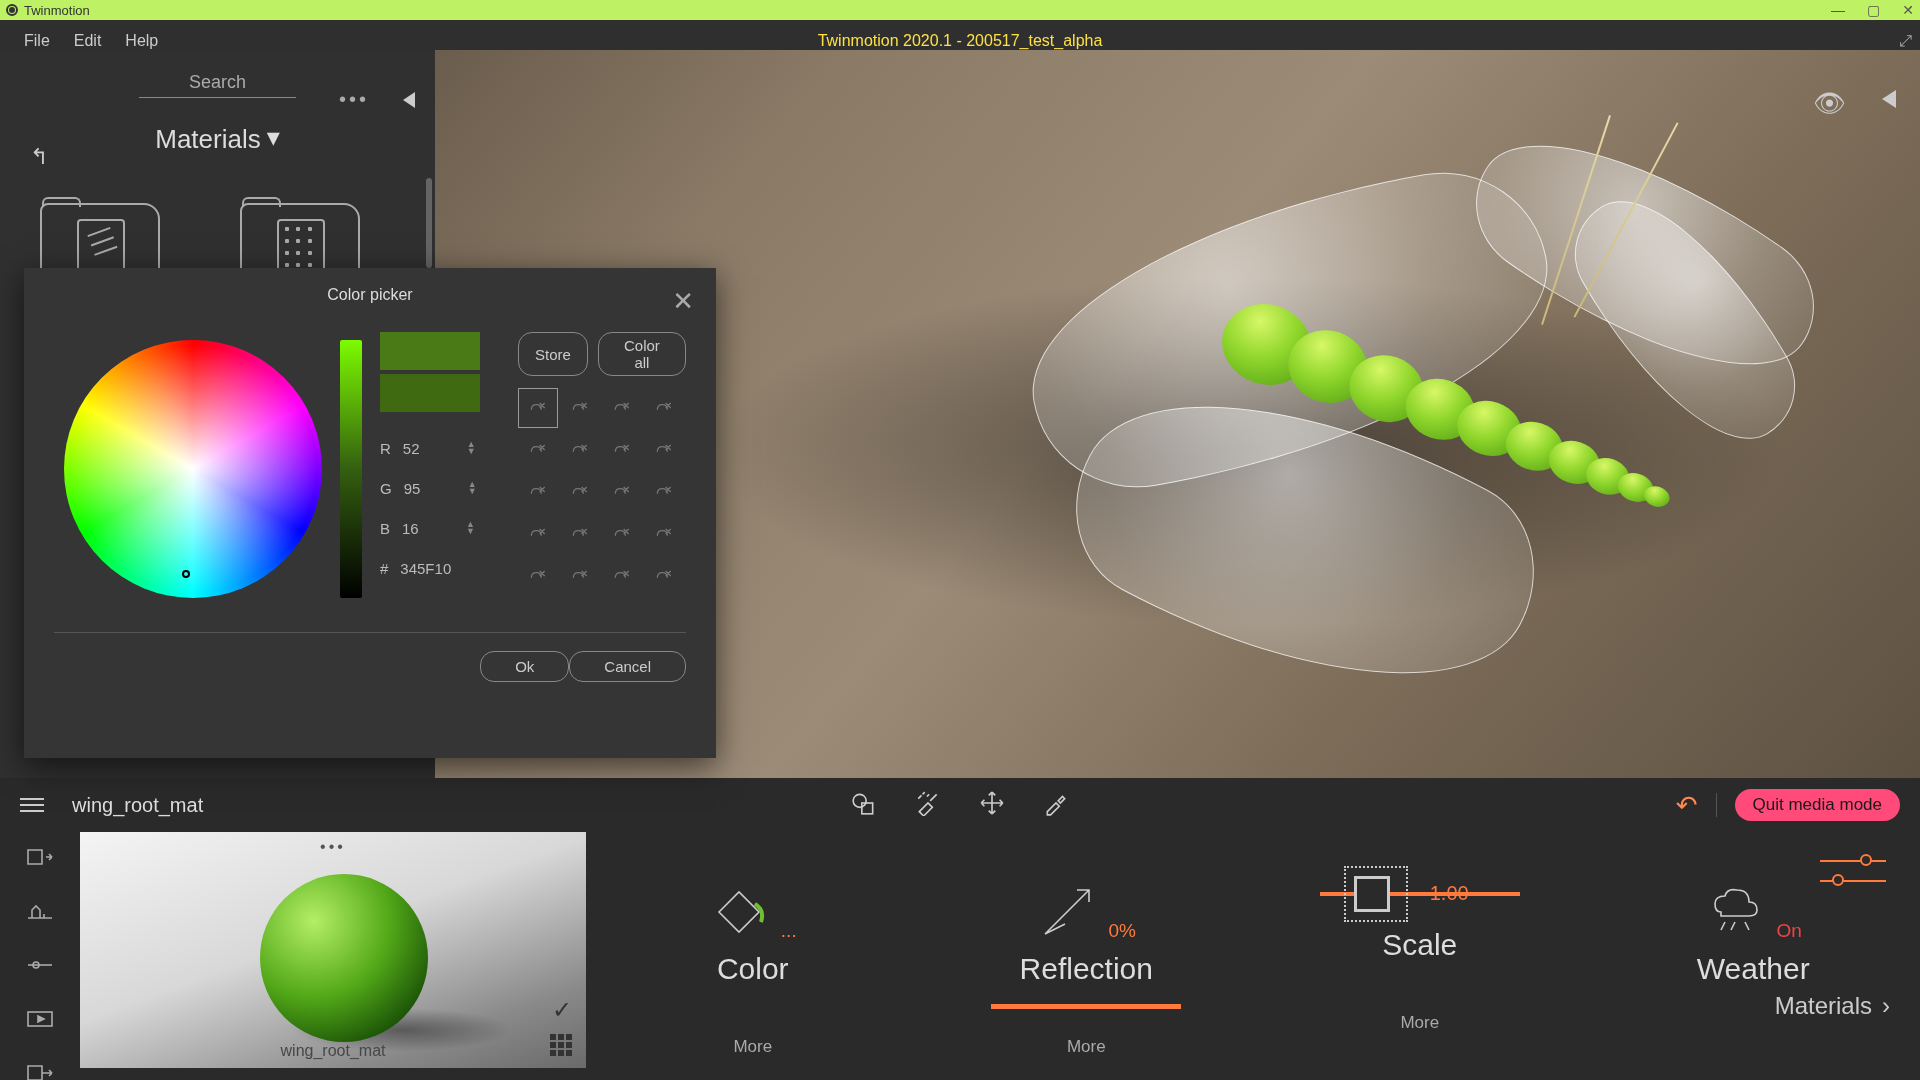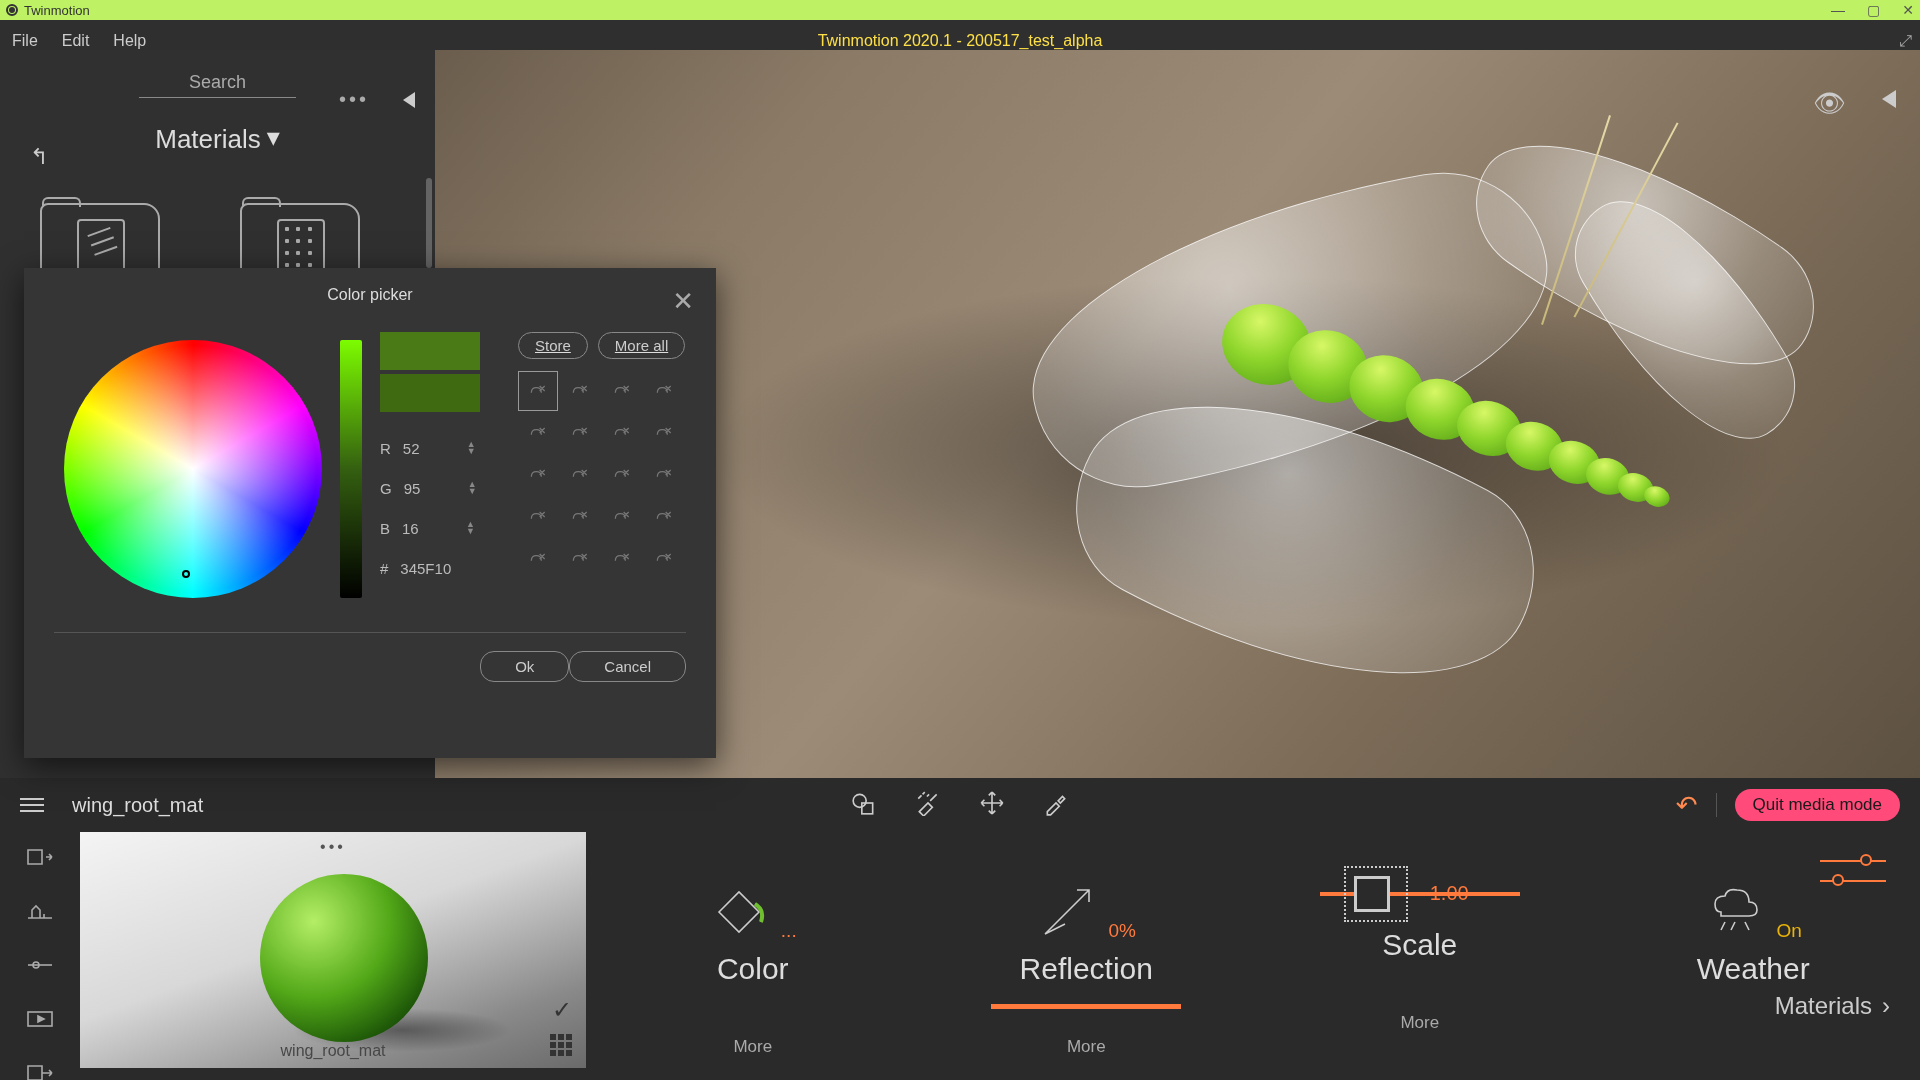--- a/index.html
+++ b/index.html
@@ -4,21 +4,21 @@
 <style>
 *{box-sizing:border-box;margin:0;padding:0;user-select:none;}
 body{width:1920px;height:1080px;background:#2a2a2a;font-family:Arial,Helvetica,sans-serif;color:#ddd;font-size:16px;overflow:hidden;position:relative;}
 
 .titlebar{height:20px;background:#bef264;color:#333;display:flex;align-items:center;justify-content:space-between;padding:0 6px;font-size:13px;}
 .titlebar .left{display:flex;align-items:center;gap:6px;}
 .titlebar .logo{width:12px;height:12px;border-radius:50%;border:2px solid #333;position:relative;}
 .titlebar .logo::after{content:'';position:absolute;width:6px;height:6px;background:#333;border-radius:50%;top:1px;left:1px;}
 .titlebar .winbtns{display:flex;gap:22px;color:#555;font-size:14px;}
 
-.menubar{height:41px;background:#2f2f2f;display:flex;align-items:center;gap:24px;padding:0 12px;font-size:16px;color:#ccc;position:relative;}
+.menubar{height:41px;background:#2f2f2f;display:flex;align-items:center;gap:24px;padding:0 24px;font-size:16px;color:#ccc;position:relative;}
 .menubar .doc{position:absolute;left:50%;transform:translateX(-50%);color:#fde047;}
 .menubar .expand{position:absolute;right:8px;color:#aaa;}
 
 .main{position:absolute;top:50px;left:0;right:0;bottom:0;display:flex;flex-direction:column;}
 .upper{flex:0 0 728px;display:flex;position:relative;}
 .lower{flex:1;background:#2a2a2a;position:relative;text-align:right;}
 
 .lib{width:435px;background:#303030;position:relative;}
 .lib .search-wrap{text-align:center;padding-top:18px;}
 .lib .search{display:inline-block;border-bottom:1px solid #888;color:#aaa;font-size:18px;padding:4px 50px;}
@@ -64,21 +64,21 @@
 .wheel .pick{position:absolute;width:8px;height:8px;border:2px solid #000;border-radius:50%;top:230px;left:118px;z-index:2;}
 .slider{width:22px;height:258px;background:linear-gradient(#7CFC00,#345F10 50%,#000);margin-top:8px;border-radius:2px;position:relative;flex-shrink:0;}
 .midcol{display:flex;flex-direction:column;gap:4px;width:120px;flex-shrink:0;}
 .swatch{width:100px;height:38px;background:#4a7a15;}
 .swatch.sw2{background:#3f6a12;}
 .rgb-rows{margin-top:12px;}
 .rgb-row{display:flex;align-items:center;gap:12px;font-size:15px;color:#bbb;height:40px;}
 .rgb-row input{background:transparent;border:none;color:#bbb;width:52px;font-size:15px;outline:none;}
 .rgb-row .steppers{color:#888;font-size:9px;line-height:7px;}
 .store-area{flex:1;}
-.store-btns{display:flex;gap:10px;margin-bottom:12px;text-decoration:underline;}
+.store-btns{display:flex;gap:10px;margin-bottom:12px;}
 .pill{border:1px solid #888;border-radius:14px;padding:4px 16px;font-size:15px;color:#ccc;background:transparent;cursor:pointer;}
 .swatch-grid{display:grid;grid-template-columns:repeat(4,40px);grid-template-rows:repeat(5,40px);gap:2px;}
 .swatch-cell{border:1px solid transparent;display:flex;align-items:center;justify-content:center;color:#777;font-size:18px;}
 .swatch-cell.sel{border-color:#999;}
 .swatch-cell svg{width:20px;height:20px;stroke:#777;fill:none;stroke-width:1.5;}
 .cp-divider{height:1px;background:#555;margin:34px 30px 0;}
 .cp-foot{display:flex;justify-content:flex-end;padding:18px 30px 0;}
 .cp-foot .pill{padding:6px 34px;}
 
 .dock-top{height:54px;display:flex;align-items:center;padding:0 20px;position:relative;}
@@ -235,21 +235,21 @@
               </div>
             <div class="rgb-row">
                 <span>#</span>
                 <input value="345F10" style="">
               </div>
           </div>
         </div>
         <div class="store-area">
           <div class="store-btns">
             <button class="pill">Store</button>
-            <button class="pill">More all</button>
+            <button class="pill">Color all</button>
           </div>
           <div class="swatch-grid">
             <div class="swatch-cell sel">
                 <svg viewBox="0 0 24 24">
                   <path d="M4 14 Q4 8 10 8 Q16 8 16 14 M14 12 L20 6 M14 6 L20 12"></path>
                 </svg>
               </div>
             <div class="swatch-cell">
                 <svg viewBox="0 0 24 24">
                   <path d="M4 14 Q4 8 10 8 Q16 8 16 14 M14 12 L20 6 M14 6 L20 12"></path>
@@ -456,21 +456,21 @@
           </div>
           <div class="prop-label">Scale</div>
           <div style="height:5px;margin-top:14px;"></div>
           <div class="more">More</div>
         </div>
         <div class="prop">
           <div class="prop-icon">
             <svg viewBox="0 0 60 60">
                 <path d="M16 30 Q10 30 10 22 Q10 14 20 14 Q22 6 32 8 Q44 8 44 20 Q52 20 52 28 Q52 34 44 34 L16 34z M20 40l-4 8 M30 40l-4 8 M40 40l4 8"></path>
               </svg>
-            <span class="side-val" style="color:#eab308">On</span>
+            <span class="side-val" style="color:#ef4444">On</span>
           </div>
           <div class="prop-label">Weather</div>
           <div style="height:5px;margin-top:14px;"></div>
           <div class="more" style="visibility:hidden">x</div>
         </div>
         <div class="sliders-ico">
           <div class="row">
               <div class="knob" style="left:40px"></div>
             </div>
           <div class="row">

